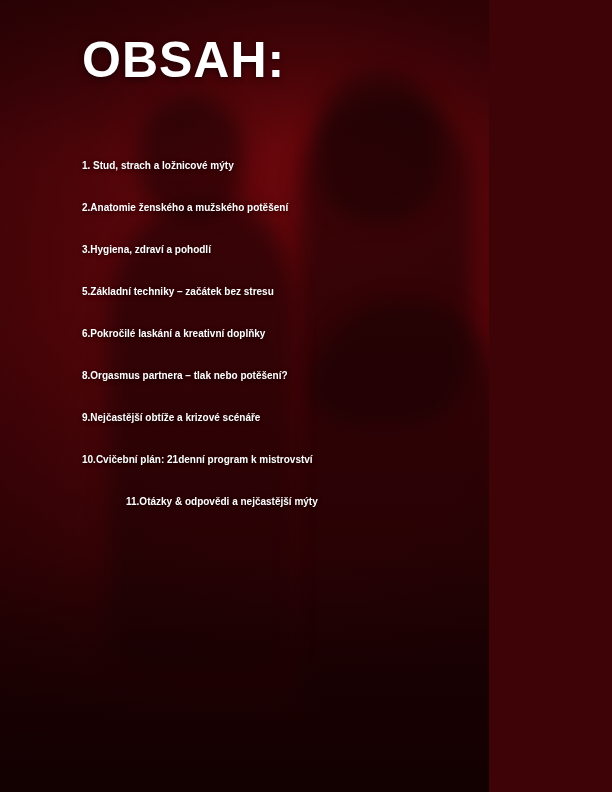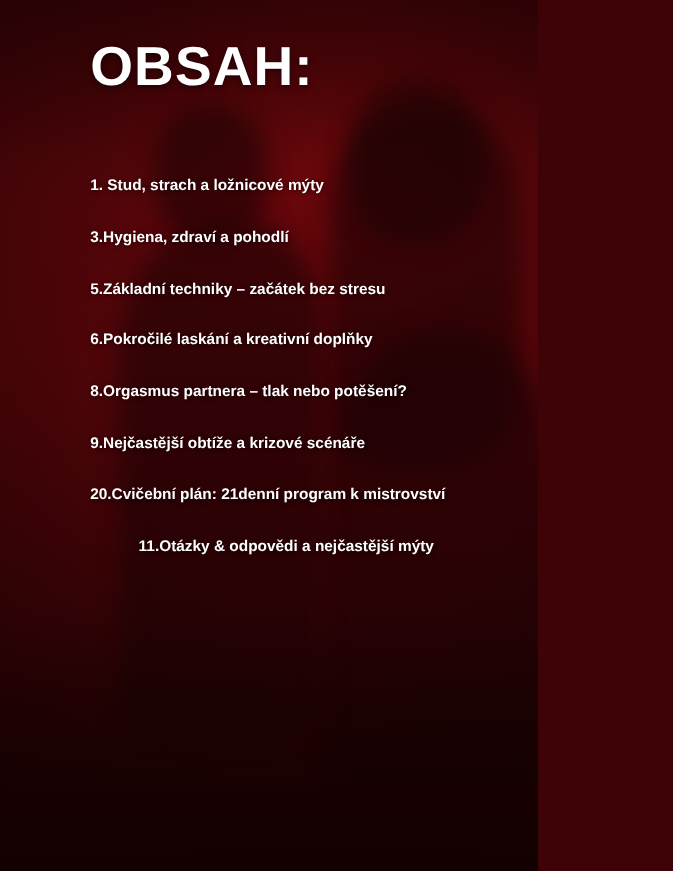--- a/index.html
+++ b/index.html
@@ -92,21 +92,21 @@
     position: absolute;
     left: 82px;
     top: 160px;
     right: 36px;
     list-style: none;
     margin: 0;
     padding: 0;
   }
   .toc-item {
     color: #ffffff;
-    font-size: 14px;
+    font-size: 10px;
     font-weight: 700;
     line-height: 1.2;
     margin: 0 0 30px 0;
     text-shadow: 0 1px 4px rgba(0,0,0,0.6);
     white-space: nowrap;
   }
   .toc-item:last-child { margin-bottom: 0; margin-left: 44px; }
 </style>
 </head>
 <body>
@@ -122,23 +122,24 @@
   </div>
 
   <div class="vignette"></div>
 
   <div class="content">
 
     <h1 class="title">OBSAH:</h1>
 
     <ul class="toc">
       <li class="toc-item">1. Stud, strach a ložnicové mýty</li>
+      <li class="toc-item">2.Anatomie ženského a mužského potěšení</li>
       <li class="toc-item">3.Hygiena, zdraví a pohodlí</li>
       <li class="toc-item">5.Základní techniky – začátek bez stresu</li>
       <li class="toc-item">6.Pokročilé laskání a kreativní doplňky</li>
       <li class="toc-item">8.Orgasmus partnera – tlak nebo potěšení?</li>
       <li class="toc-item">9.Nejčastější obtíže a krizové scénáře</li>
-      <li class="toc-item">20.Cvičební plán: 21denní program k mistrovství</li>
+      <li class="toc-item">10.Cvičební plán: 21denní program k mistrovství</li>
       <li class="toc-item">11.Otázky &amp; odpovědi a nejčastější mýty</li>
     </ul>
 
   </div>
 </div>
 
 </body></html>

